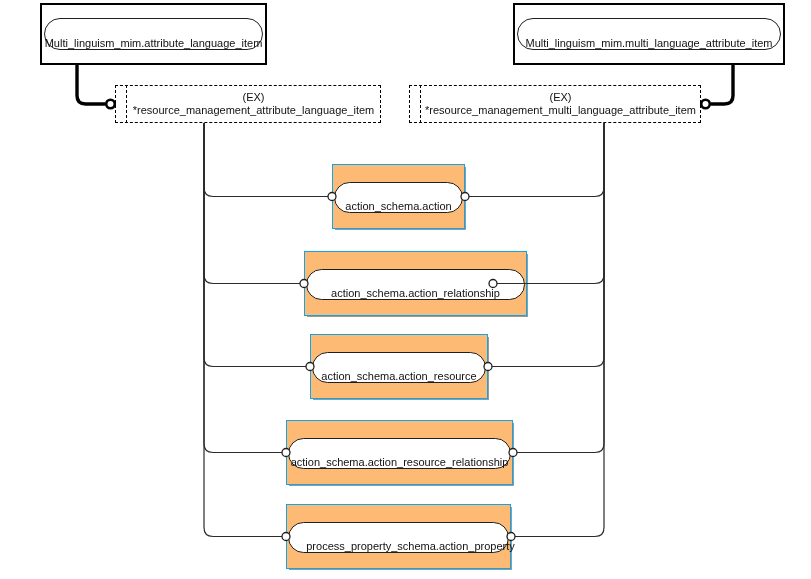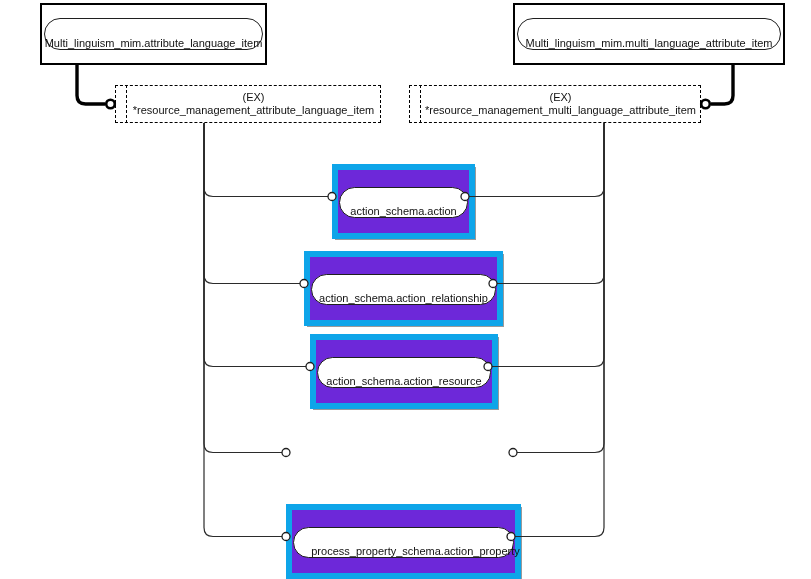--- a/index.html
+++ b/index.html
@@ -1,20 +1,20 @@
 <!DOCTYPE html>
 <html><head>
 <meta charset="utf-8">
 <style>
   html,body{margin:0;padding:0;background:#ffffff;}
   body{font-family:"Liberation Sans", sans-serif;font-size:11px;color:#111111;}
   .canvas{position:relative;width:811px;height:579px;background:#ffffff;overflow:hidden;}
   .connector-layer{position:absolute;left:0;top:0;width:811px;height:579px;pointer-events:none;}
   .solid-box{position:absolute;border:2px solid #000000;background:#ffffff;}
-  .entity-box{position:absolute;border:6px solid #0ea5e9;background:#6d28d9;box-shadow:2px 2px 0 -1px #9a9a9a;}
+  .entity-box{position:absolute;border:1px solid #0ea5e9;background:#fdba74;box-shadow:2px 2px 0 -1px #9a9a9a;}
   .oval{position:absolute;border:1px solid #1f1f1f;border-radius:16px;background:#ffffff;
         display:flex;align-items:flex-end;justify-content:center;white-space:nowrap;}
   .oval span{white-space:nowrap;}
   .dashed-box{position:absolute;border:1px dashed #000000;background:#ffffff;}
   .ref-divider{position:absolute;top:-1px;bottom:-1px;left:10px;width:0;border-left:1px dashed #000000;}
   .ref-text{position:absolute;left:11px;right:0;top:0;bottom:0;display:flex;flex-direction:column;
             align-items:center;justify-content:center;line-height:13px;text-align:center;}
   .ref-text span{white-space:nowrap;}
 </style>
 </head>
@@ -49,32 +49,37 @@
       <span>*resource_management_multi_language_attribute_item</span>
     </div>
   </div>
 
   <div class="entity-box" style="left:332px;top:164px;width:131px;height:63px;">
     <div class="oval" style="left:1px;right:1px;top:17px;height:29px;">
       <span>action_schema.action</span>
     </div>
   </div>
 
-  <div class="entity-box" style="left:304px;top:251px;width:187px;height:63px;">
+  <div class="entity-box" style="left:304px;top:251px;width:187px;height:63px;padding-left:34px;">
     <div class="oval" style="left:1px;right:1px;top:17px;height:29px;">
       <span>action_schema.action_relationship</span>
     </div>
   </div>
 
   <div class="entity-box" style="left:310px;top:334px;width:176px;height:63px;">
     <div class="oval" style="left:1px;right:1px;top:17px;height:29px;">
       <span>action_schema.action_resource</span>
     </div>
   </div>
 
+  <div class="entity-box" style="left:286px;top:420px;width:225px;height:63px;">
+    <div class="oval" style="left:1px;right:1px;top:17px;height:29px;">
+      <span>action_schema.action_resource_relationship</span>
+    </div>
+  </div>
 
   <div class="entity-box" style="left:286px;top:504px;width:223px;height:63px;">
     <div class="oval" style="left:1px;right:1px;top:17px;height:29px;padding-left:24px;">
       <span>process_property_schema.action_property</span>
     </div>
   </div>
 
   <svg class="connector-layer" viewBox="0 0 811 579" xmlns="http://www.w3.org/2000/svg">
 
     <g stroke="#2b2b2b" stroke-width="1.2" fill="none">

